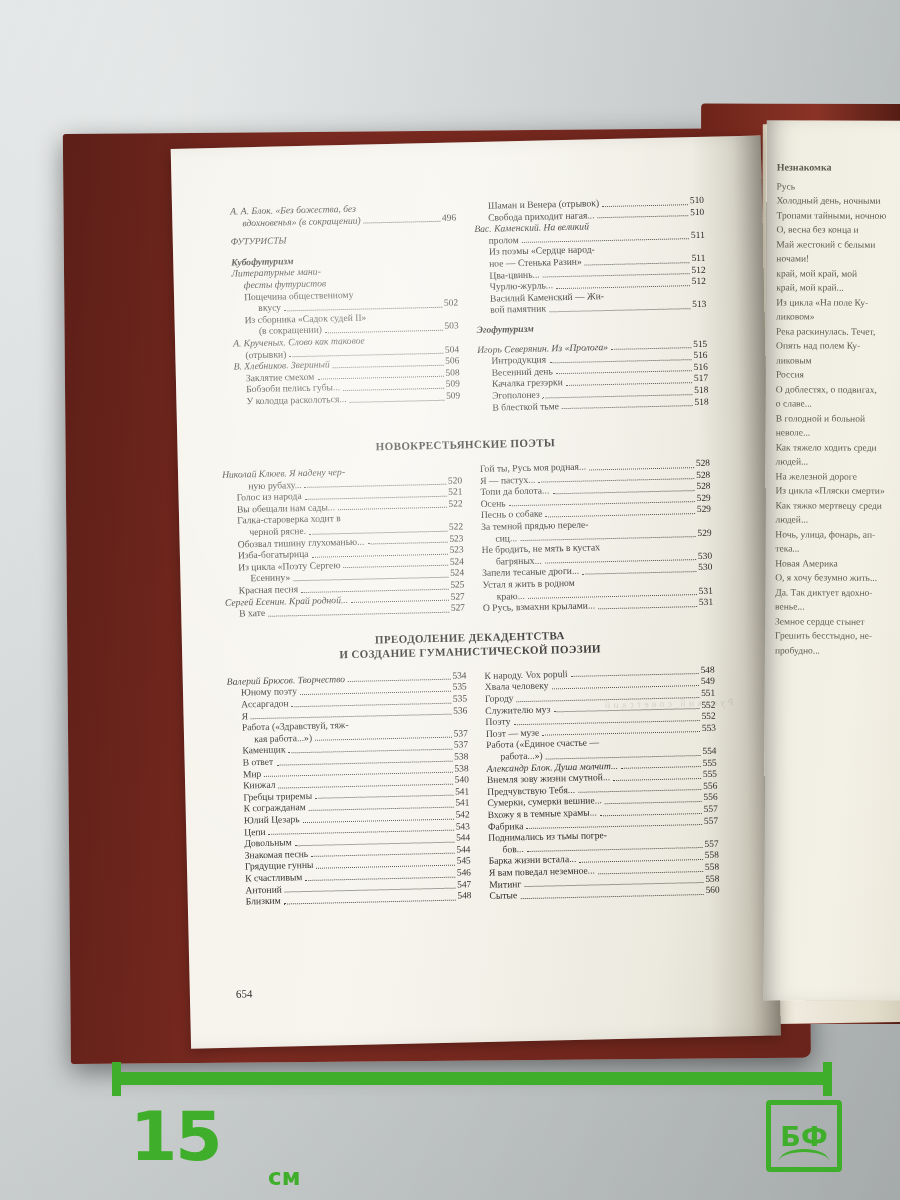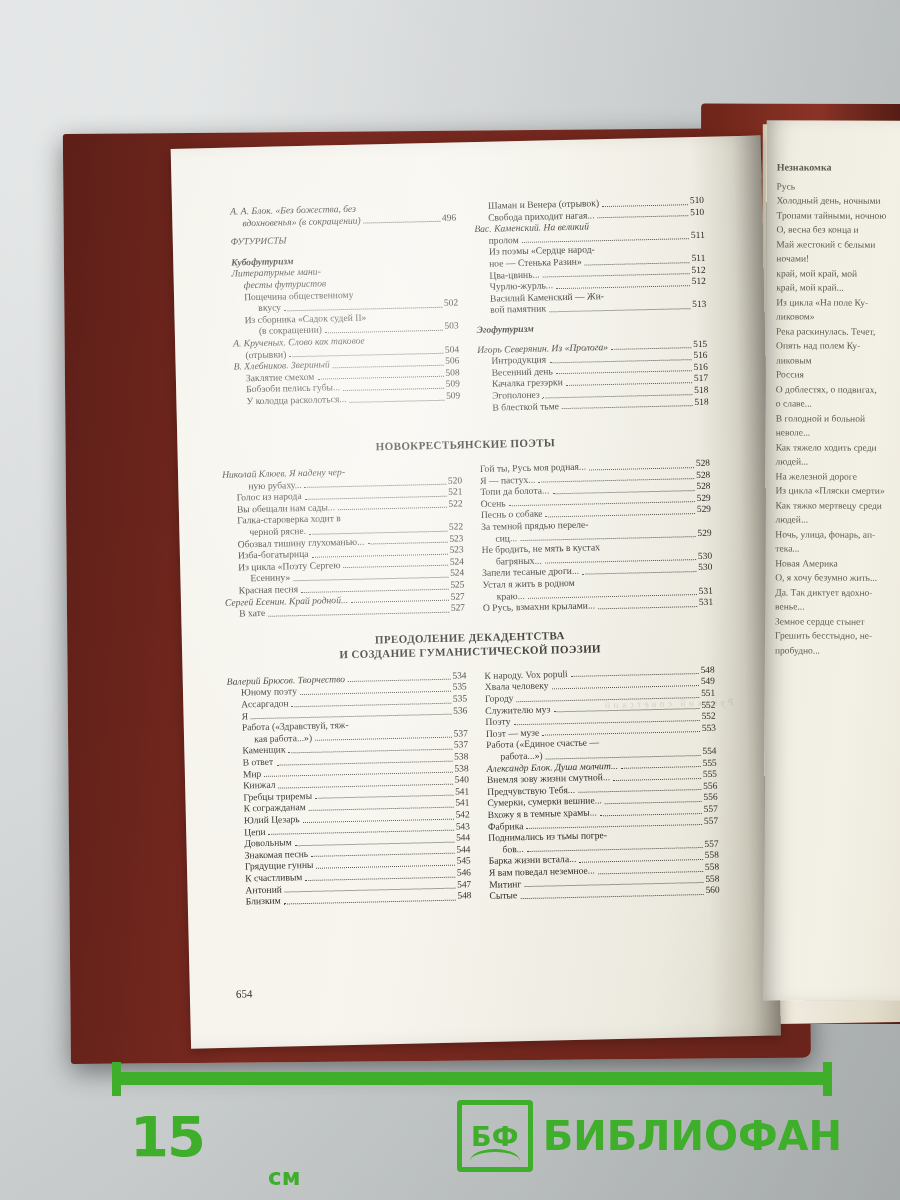--- a/index.html
+++ b/index.html
@@ -124,21 +124,21 @@
 
   
   .ruler{
     position:absolute;left:112px;bottom:112px;width:720px;height:26px;
   }
   .ruler .bar{position:absolute;left:0;top:10px;width:720px;height:13px;background:#3fae2a;}
   .ruler .tick-l{position:absolute;left:0;top:0;width:9px;height:34px;background:#3fae2a;}
   .ruler .tick-r{position:absolute;right:0;top:0;width:9px;height:34px;background:#3fae2a;}
   .num15{
     position:absolute;left:130px;bottom:20px;font-family:"DejaVu Sans",sans-serif;
-    font-weight:bold;font-size:56px;color:#3fae2a;letter-spacing:-2px;line-height:86px;
+    font-weight:bold;font-size:68px;color:#3fae2a;letter-spacing:-2px;line-height:86px;
   }
   .cm{
     position:absolute;left:268px;bottom:10px;font-family:"DejaVu Sans",sans-serif;
     font-weight:bold;font-size:23px;color:#3fae2a;
   }
   .brand{
     position:absolute;right:58px;bottom:28px;display:flex;align-items:center;gap:10px;
   }
   .brand .logo{
     width:66px;height:62px;border:5px solid #3fae2a;border-radius:4px;position:relative;
@@ -716,14 +716,13 @@
 
 <div class="ruler">
   <div class="tick-l"></div>
   <div class="bar"></div>
   <div class="tick-r"></div>
 </div>
 <div class="num15">15</div>
 <div class="cm">см</div>
 <div class="brand">
   <div class="logo">БФ</div>
-  <div class="bname">БИБЛИОФАН</div>
 </div>
 
 </body></html>

